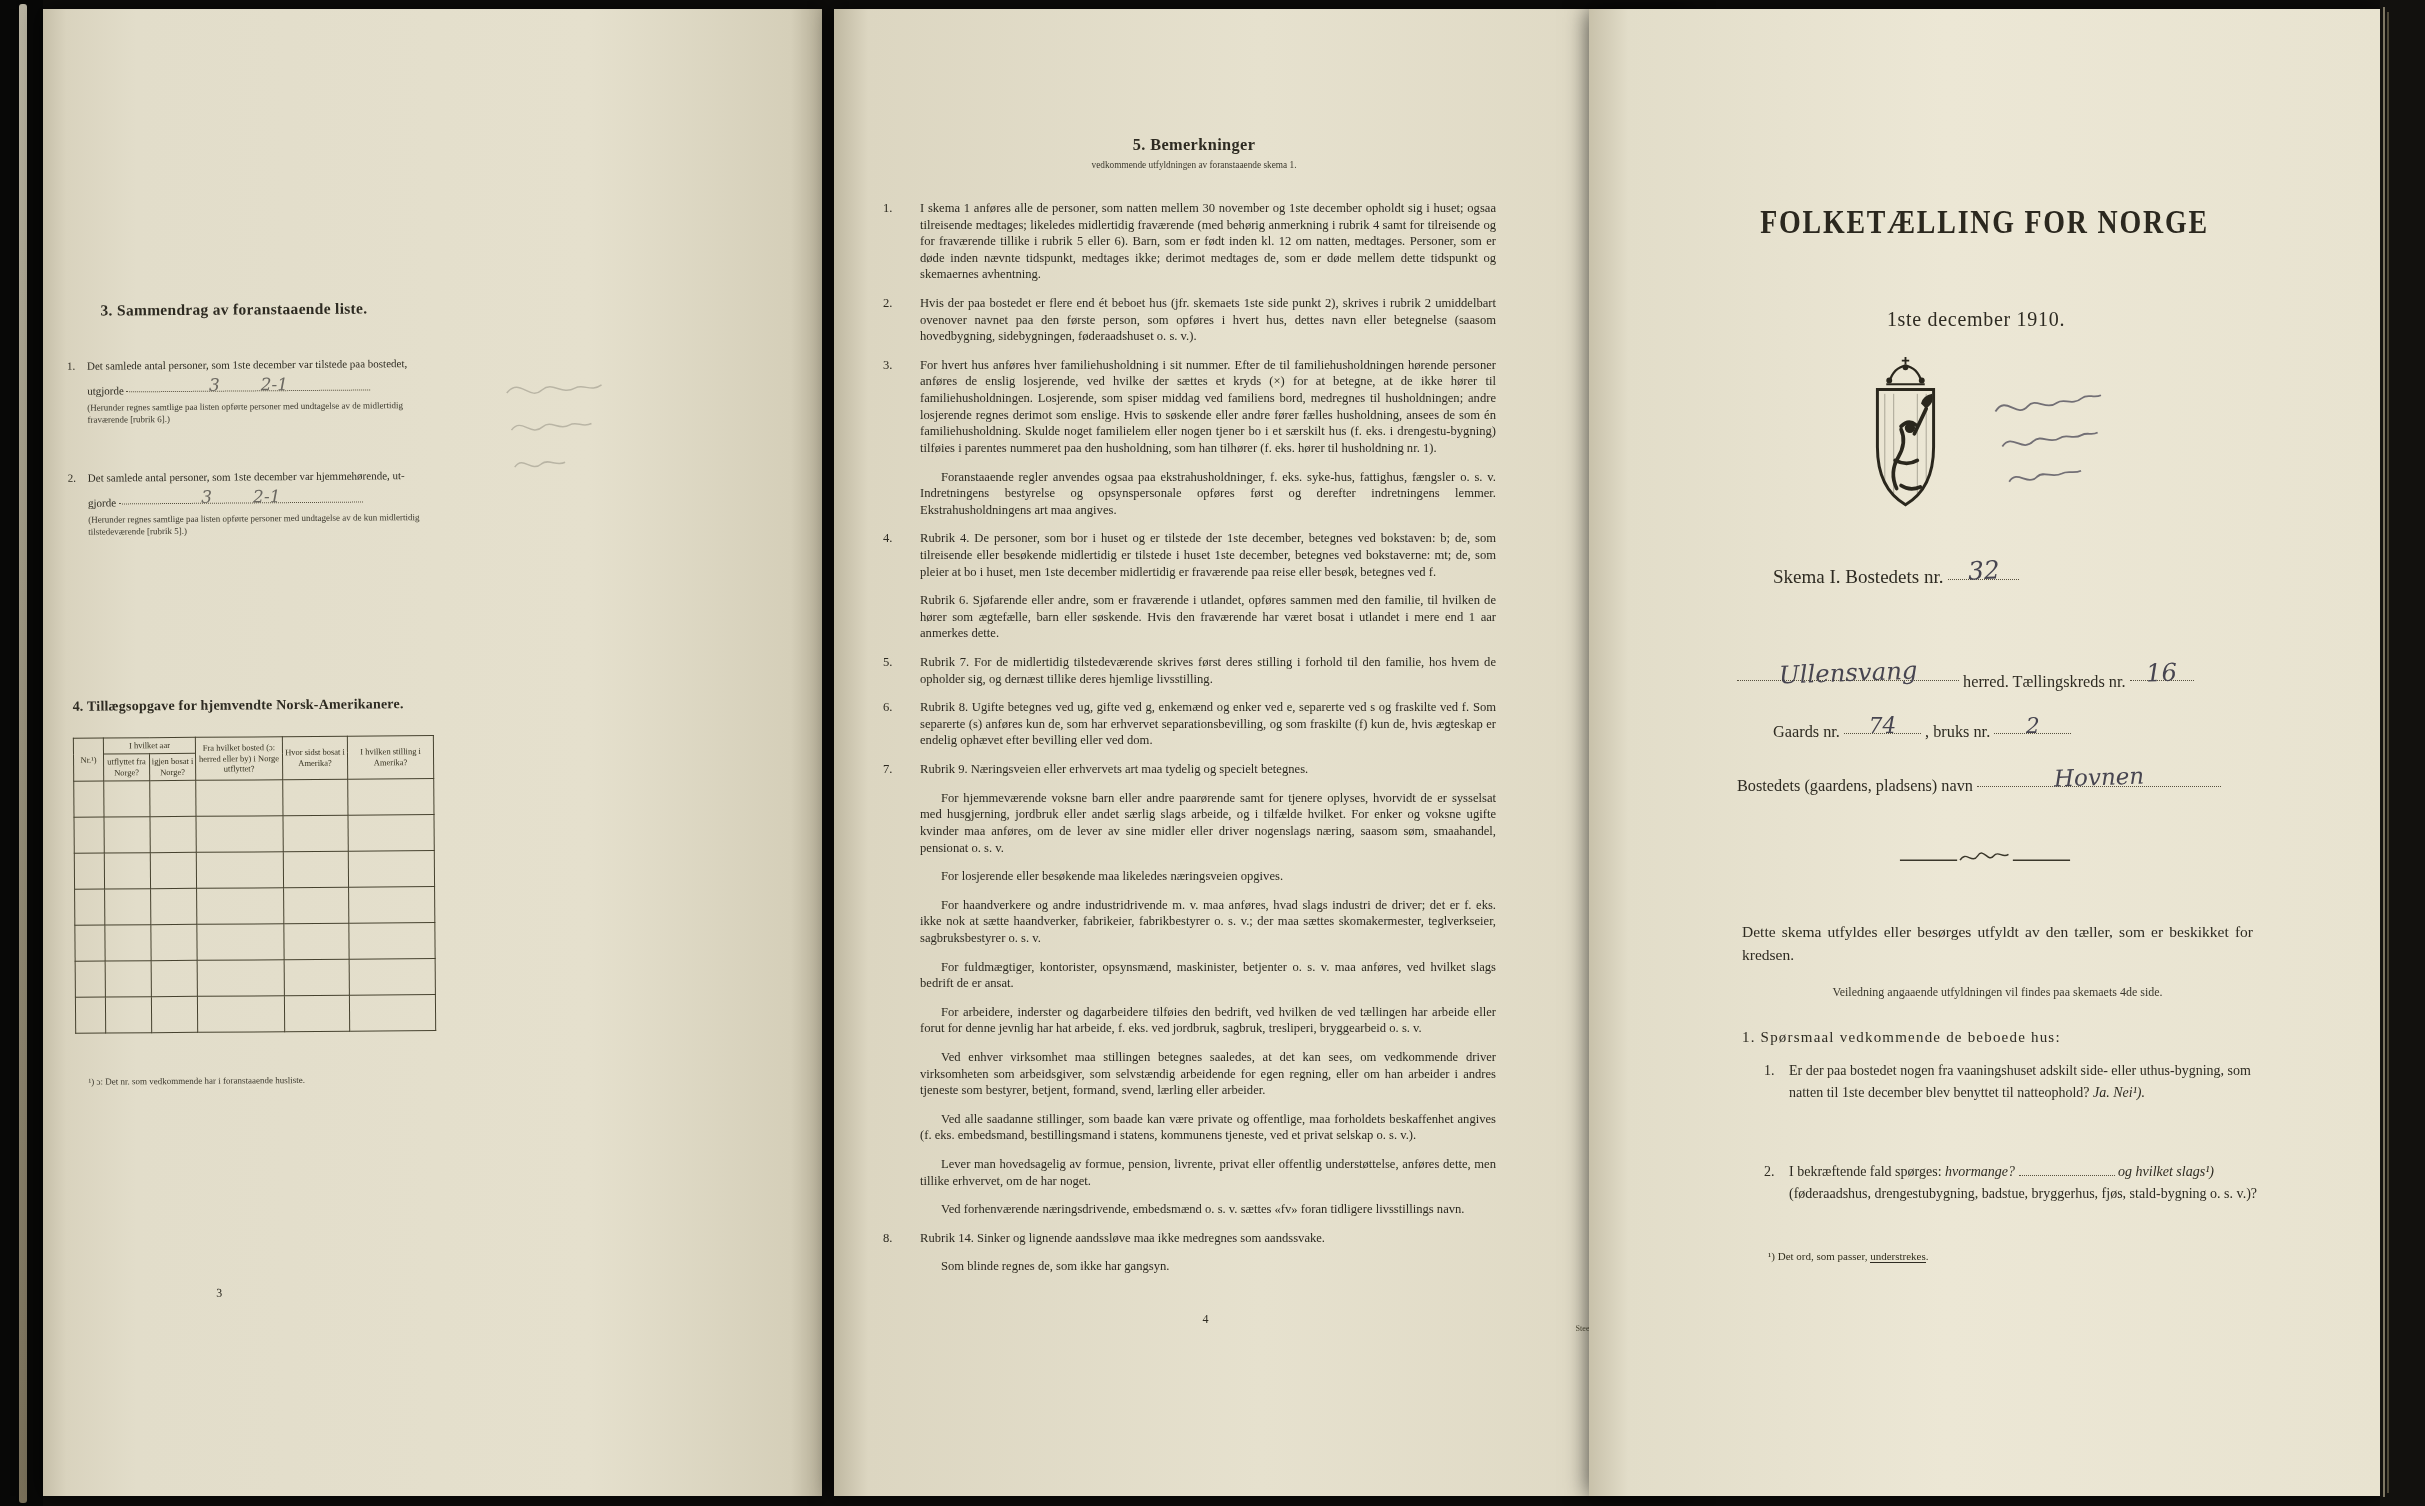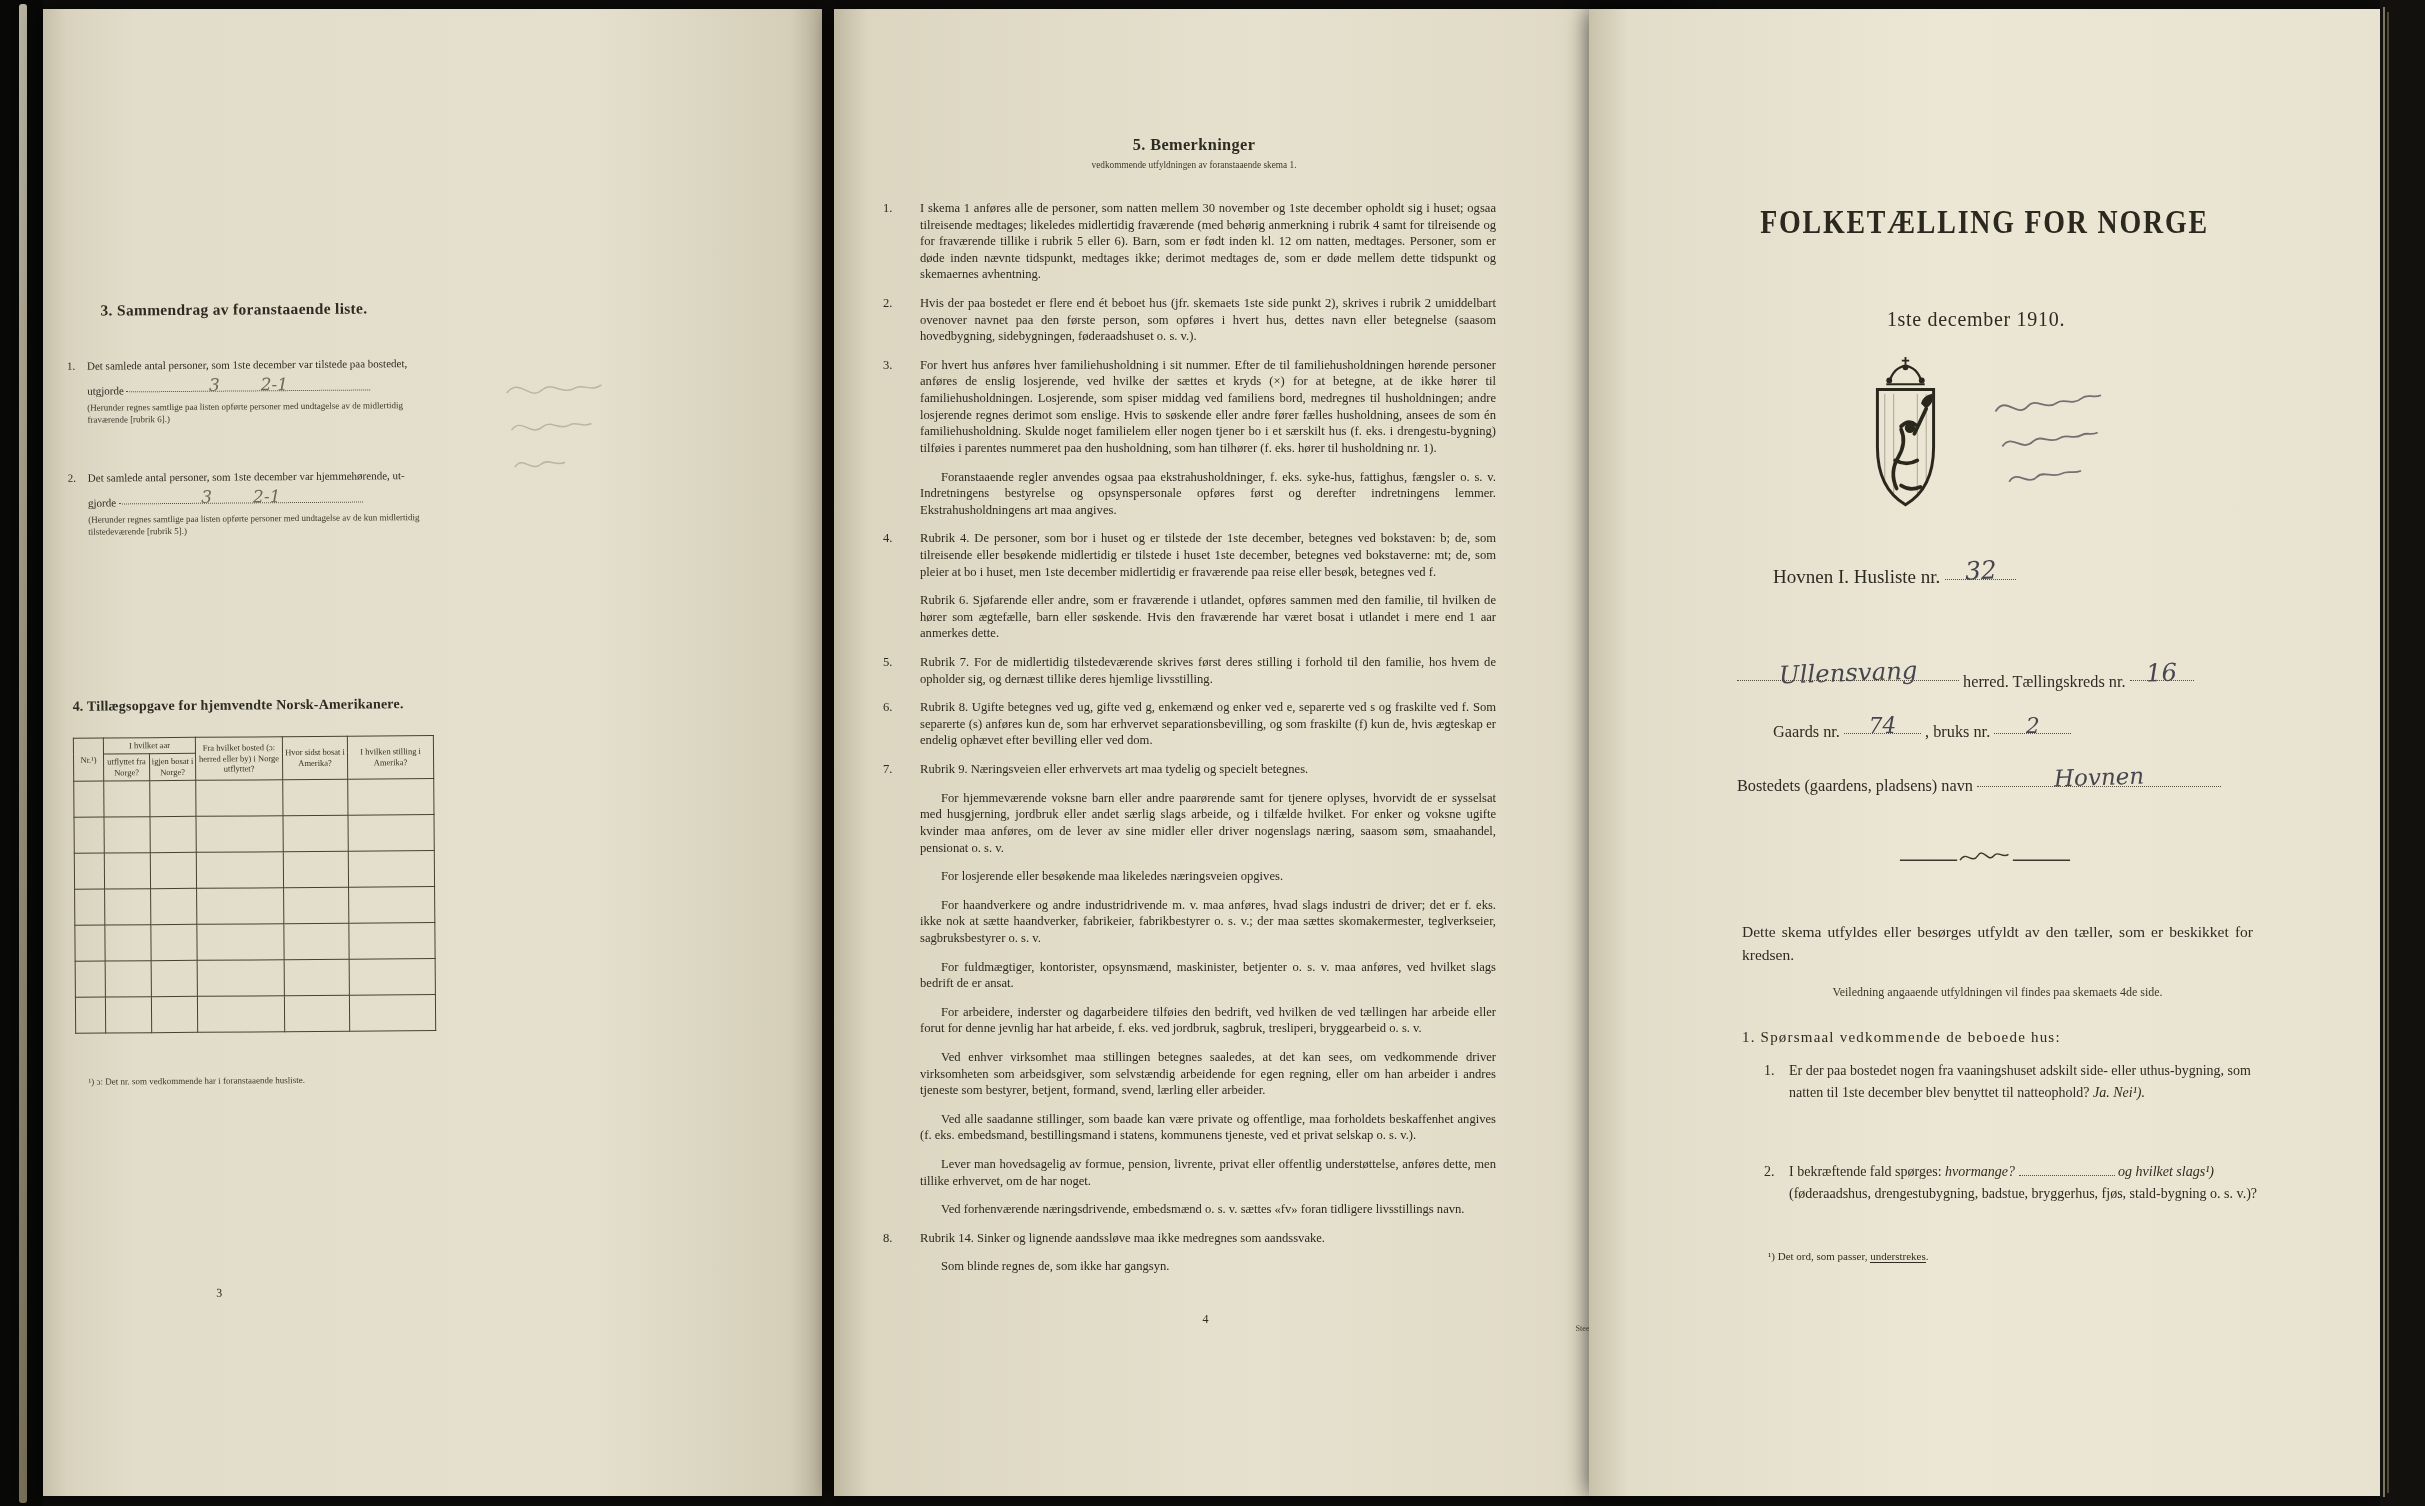--- a/index.html
+++ b/index.html
@@ -316,21 +316,21 @@
 
     <svg id="crest-scribbles" width="185" height="133" viewBox="0 0 250 180">
       <g fill="none" stroke="#55525e" stroke-width="2.4">
         <path d="M12,36 c16,-22 28,12 44,-4 c12,-12 24,8 40,-2 c10,-6 20,6 34,-4 c8,-6 16,2 26,-2"></path>
         <path d="M18,84 c14,-18 26,10 42,-4 c12,-10 22,6 36,-2 c10,-6 18,4 30,-2 c8,-4 14,2 22,-2"></path>
         <path d="M24,132 c12,-16 24,8 38,-4 c10,-8 20,4 34,-2 c8,-4 16,2 26,-2"></path>
       </g>
     </svg>
 
     <div class="form-row" id="rp-skema">
-      <span>Hovnen I.  Husliste nr.</span>
+      <span>Skema I.  Bostedets nr.</span>
       <span class="blank"><span class="hw">32</span></span>
     </div>
 
     <div class="form-row" id="rp-herred">
       <span class="blank b-wide"><span class="hw">Ullensvang</span></span>
       <span>herred.  Tællingskreds nr.</span>
       <span class="blank b-nr"><span class="hw">16</span></span>
     </div>
 
     <div class="form-row" id="rp-gaard">

